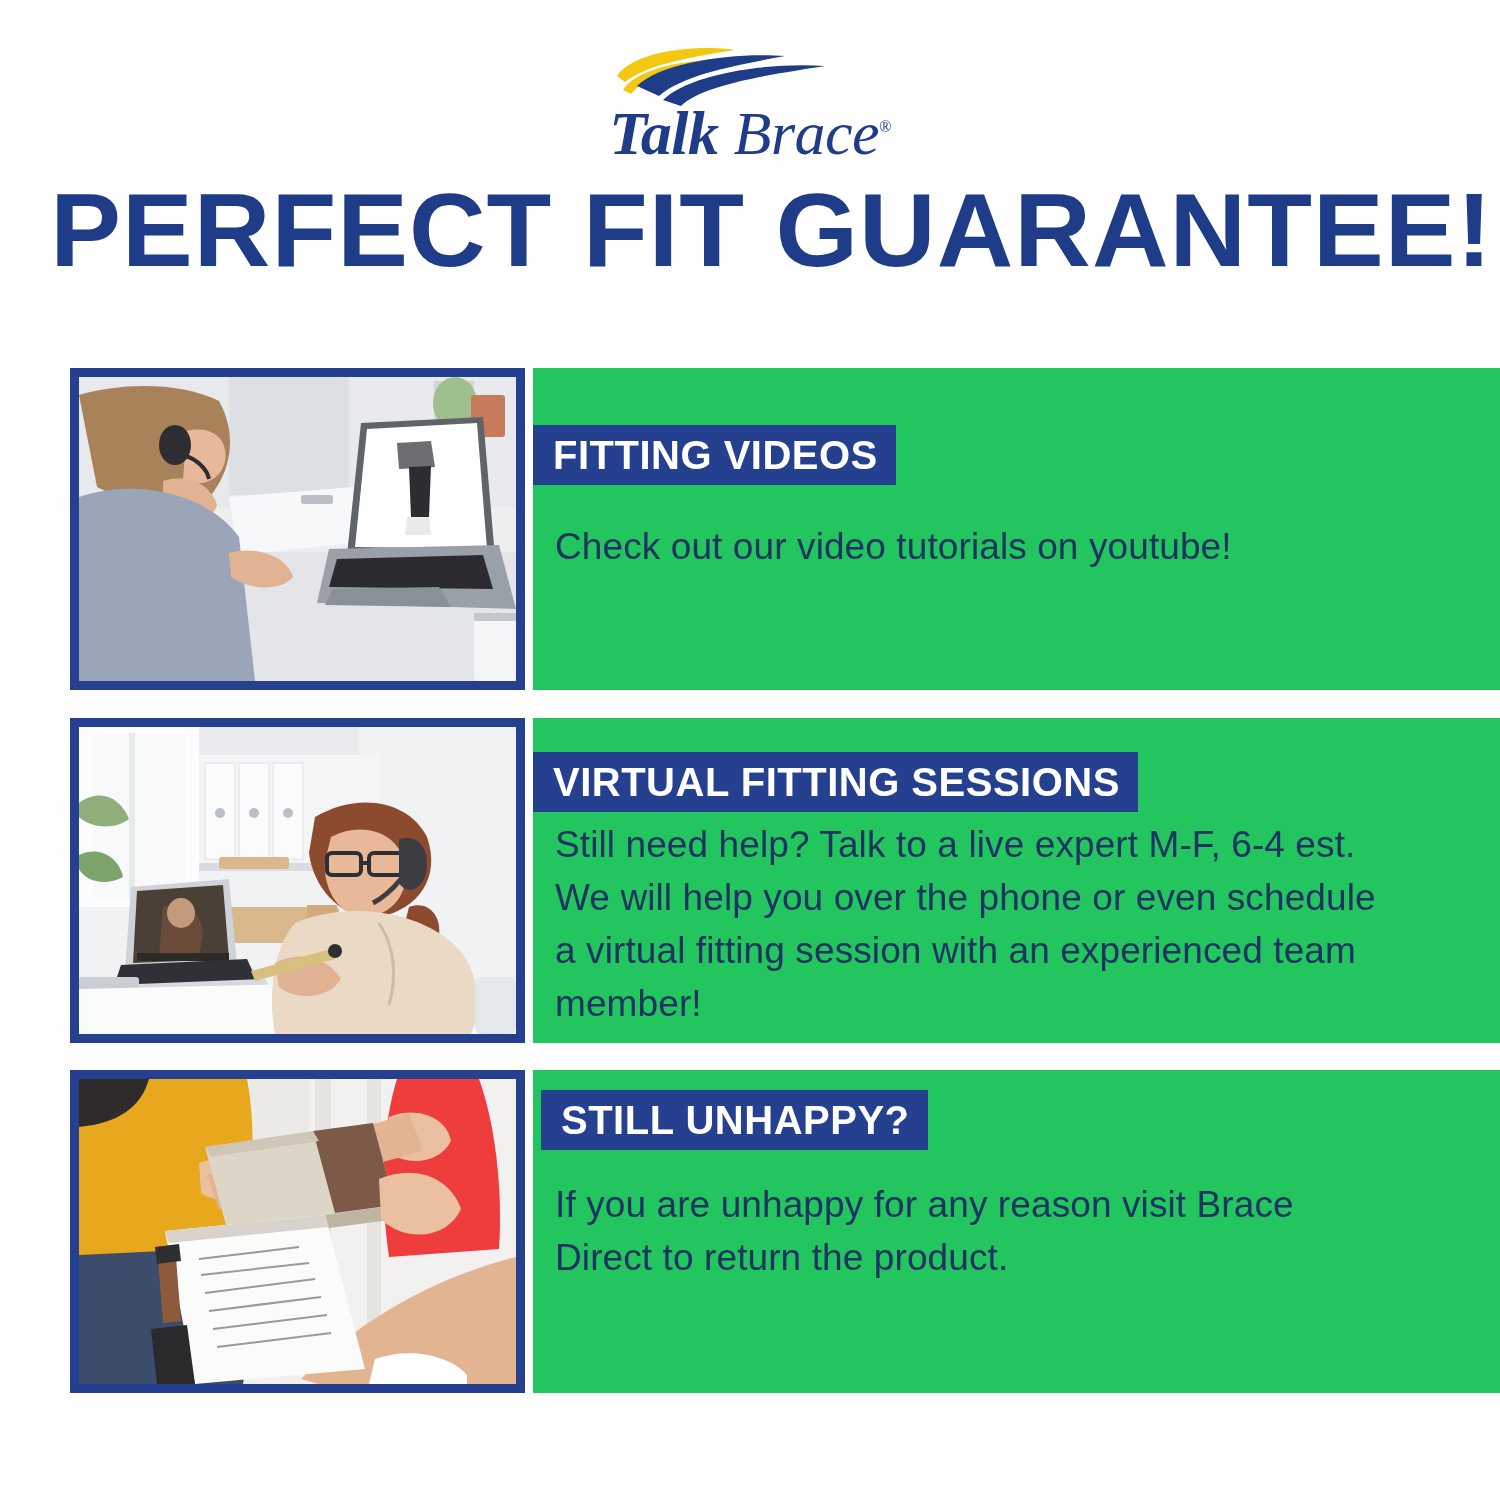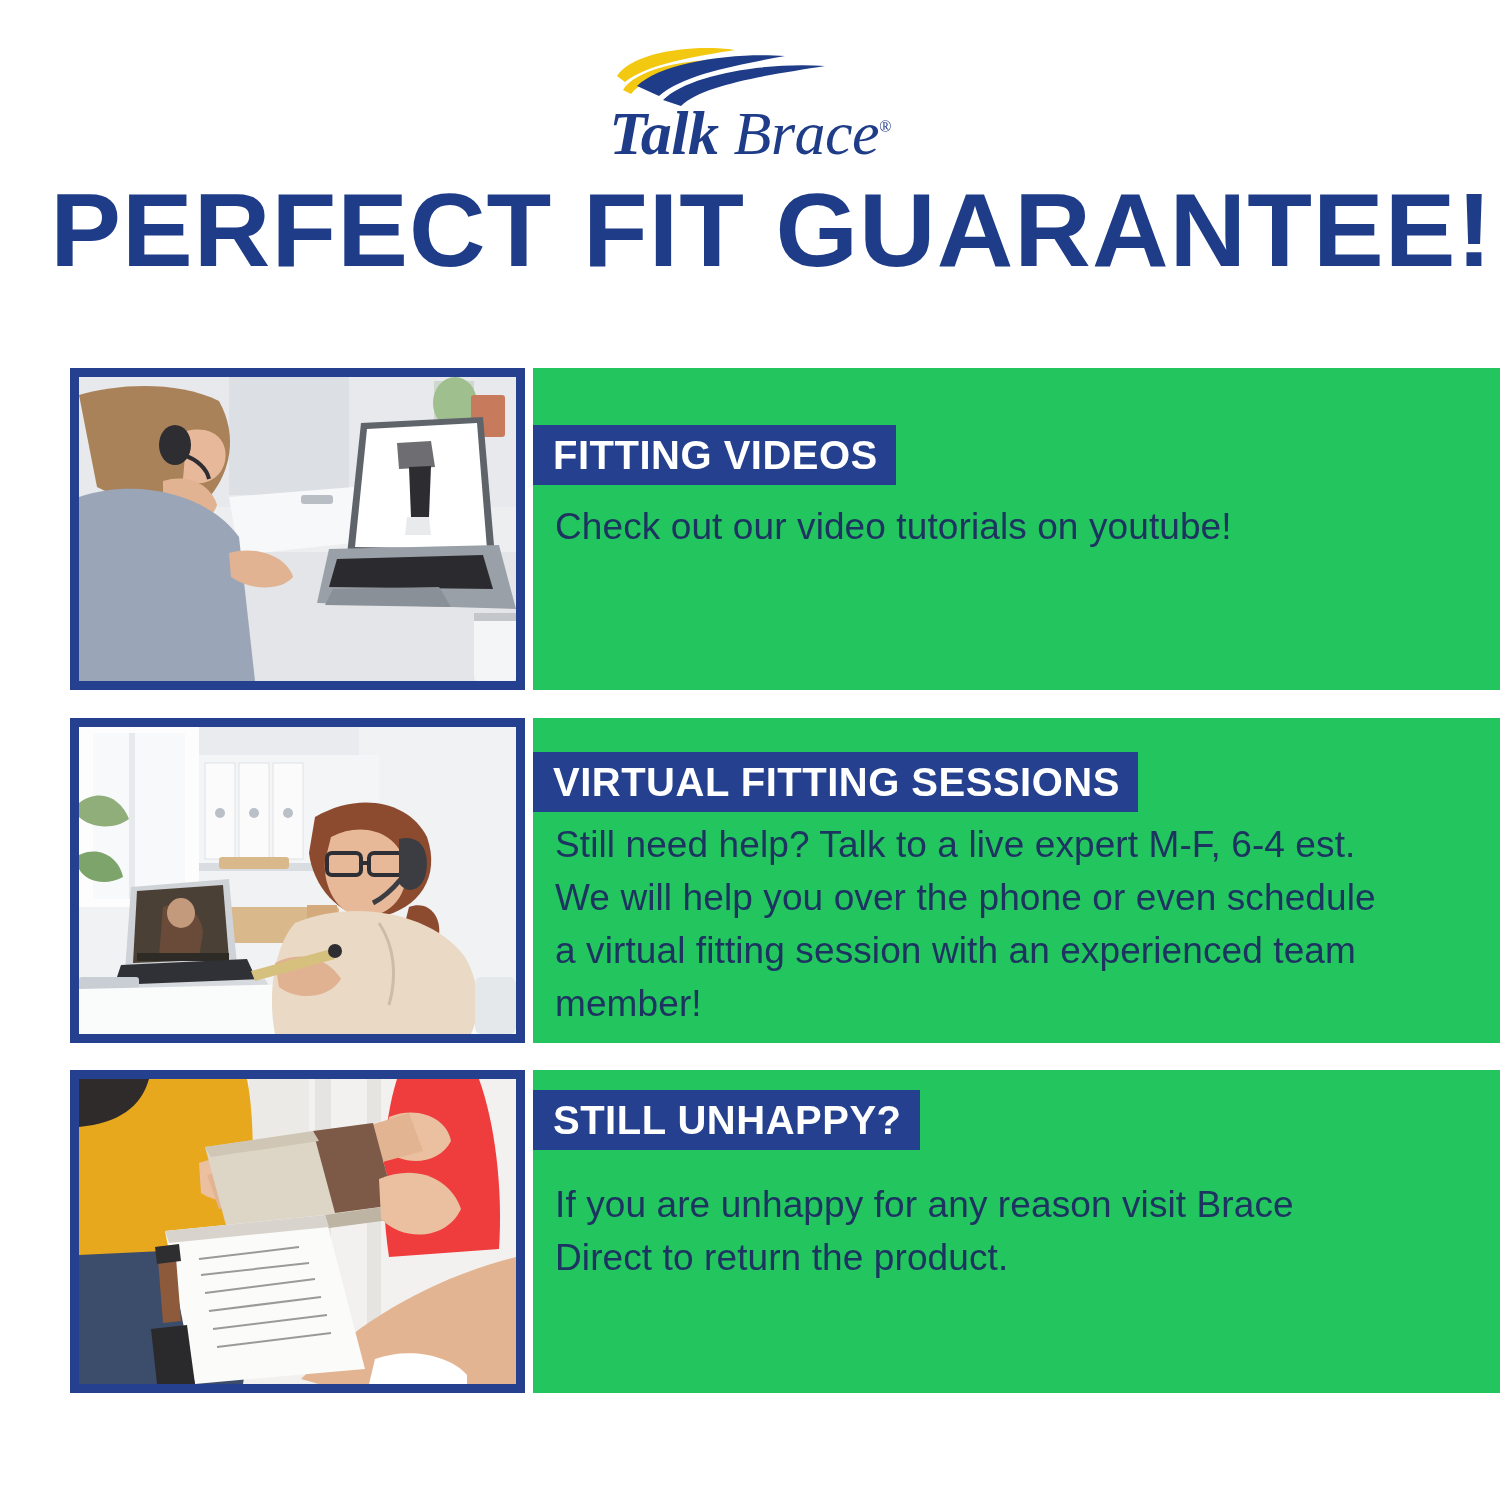--- a/index.html
+++ b/index.html
@@ -126,33 +126,33 @@
     line-height: 60px;
     height: 60px;
     letter-spacing: 0.5px;
     white-space: nowrap;
     padding: 0 18px 0 20px;
     box-sizing: border-box;
     display: inline-block;
   }
   .badge-1 { left: 0px; top: 57px; }
   .badge-2 { left: 0px; top: 34px; }
-  .badge-3 { left: 0px; top: 20px; }
+  .badge-3 { left: 8px; top: 20px; }
 
   .body-text {
     position: absolute;
     left: 22px;
     color: #1D3461;
     font-family: "Liberation Sans Narrow", "Liberation Sans", sans-serif;
     font-size: 37px;
     line-height: 53px;
     font-weight: normal;
     letter-spacing: 0.1px;
   }
-  .body-1 { top: 132px; width: 820px; }
+  .body-1 { top: 152px; width: 820px; }
   .body-2 { top: 100px; width: 830px; }
   .body-3 { top: 108px; width: 830px; }
 </style>
 </head>
 <body>
 
 <div id="page">
 
   <div class="logo-block">
     <div class="logo-mark">

